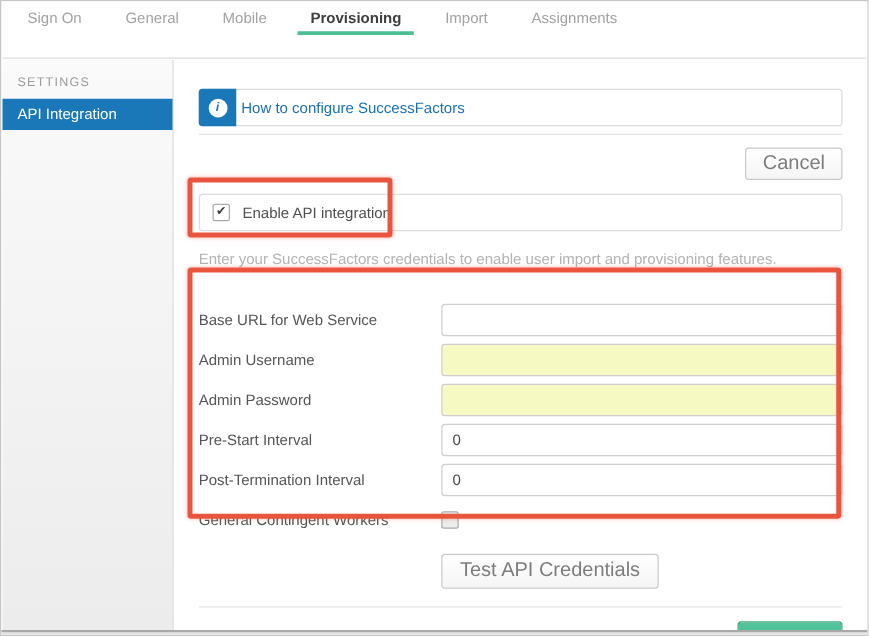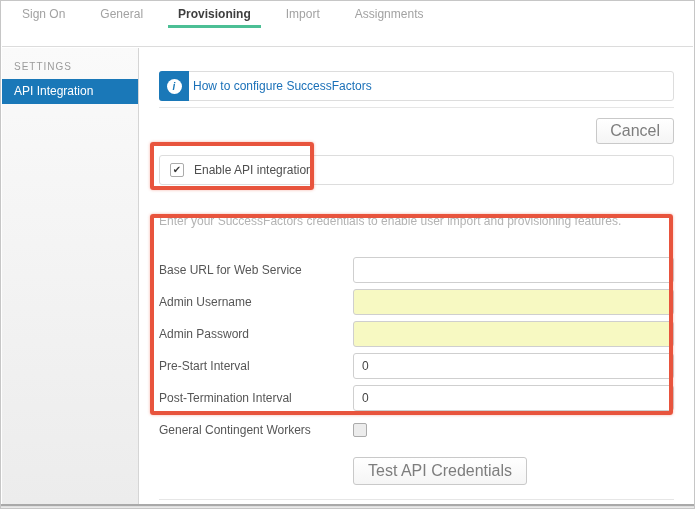--- a/index.html
+++ b/index.html
@@ -51,21 +51,21 @@
        color:#fff;padding:4px 23px;}
 
   .enable-box{margin-top:16px;height:30px;border:1px solid #ddd;border-radius:3px;
        display:flex;align-items:center;padding-left:10px;box-sizing:border-box;background:#fff;}
   .enable-label{font-size:12px;color:#4f4f4f;margin-left:10px;}
 
   .checkbox{width:12px;height:12px;border:1px solid #ababab;border-radius:2px;background:#fff;
        font-size:10px;line-height:11px;text-align:center;color:#3a3a3a;cursor:pointer;flex:none;}
   .checkbox.unchecked{background:#ececec;}
 
-  .section-note{margin-top:29px;font-size:12px;color:#b3b3b3;}
+  .section-note{margin-top:15px;font-size:12px;color:#b3b3b3;}
 
   .form{margin-top:29px;}
   .form-row{display:flex;align-items:center;margin-bottom:6px;height:26px;}
   .form-label{width:194px;flex:none;font-size:12px;color:#565656;}
   .form-input{flex:1;height:26px;box-sizing:border-box;border:1px solid #cfcfcf;border-radius:3px;
        padding:4px 8px;font-size:12px;color:#444;font-family:"Liberation Sans",sans-serif;background:#fff;}
   .form-input.hl{background:#f7f9c2;}
   .form-row.checkbox-row{height:14px;margin-top:12px;}
 
   .save-row{margin-top:11px;text-align:right;height:23px;}
@@ -81,20 +81,21 @@
        background:linear-gradient(to bottom,#a9a9a9 0,#a9a9a9 2px,#d9d9d9 2px,#efefef 4px);}
 </style>
 </head>
 <body>
 
 <div class="page">
 
   <div class="tabbar">
     <div class="tab">Sign On</div>
     <div class="tab">General</div>
+    <div class="tab">Mobile</div>
     <div class="tab active">Provisioning</div>
     <div class="tab">Import</div>
     <div class="tab">Assignments</div>
   </div>
 
   <div class="sidebar">
     <div class="sidebar-heading">SETTINGS</div>
     <div class="sidebar-item selected">API Integration</div>
   </div>
 

